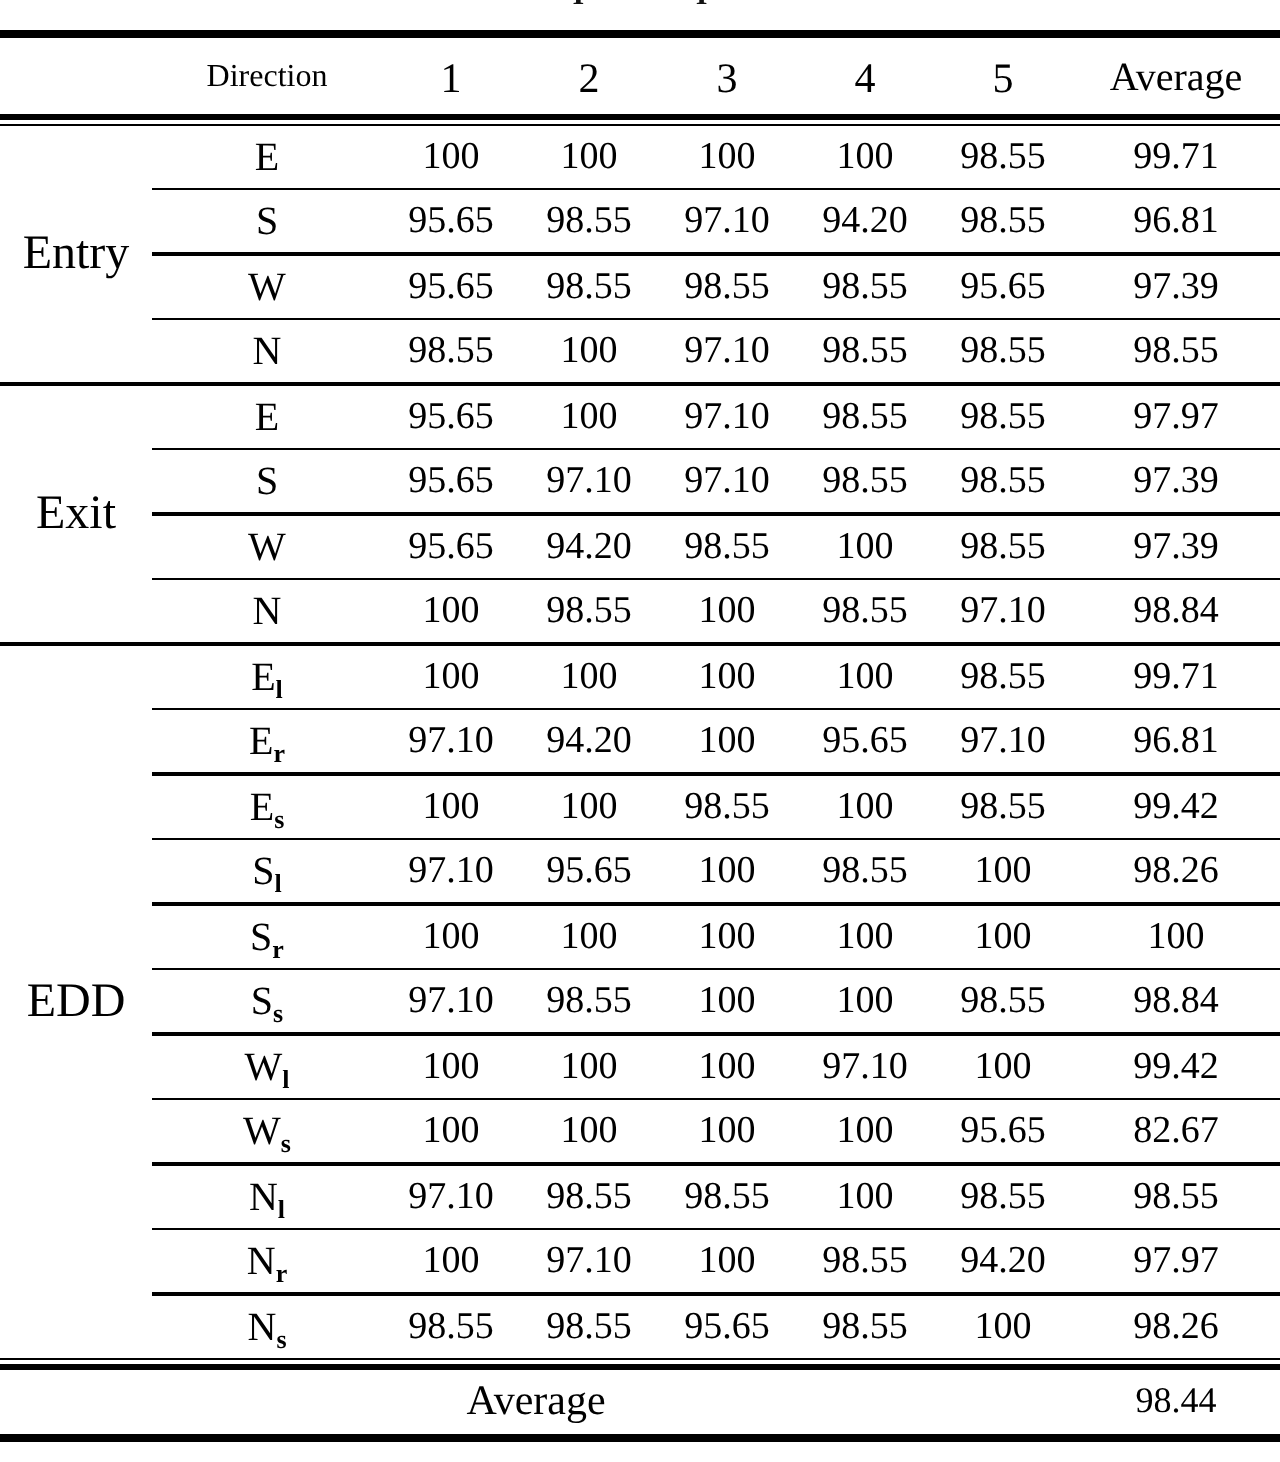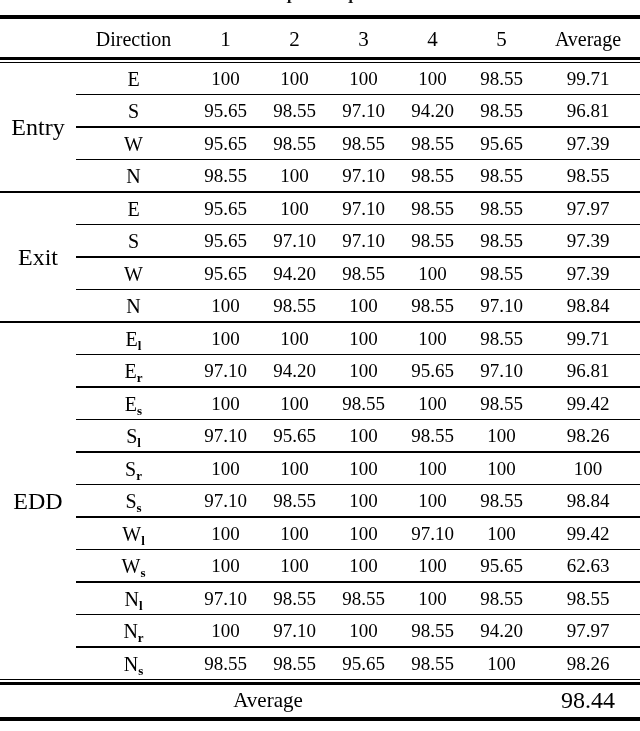--- a/index.html
+++ b/index.html
@@ -63,21 +63,21 @@
 
   
   col.c-group   { width: 76px; }
   col.c-dir     { width: 115px; }
   col.c-run     { width: 69px; }
   col.c-avg     { width: 104px; }
 
   
   thead th {
     font-weight: bold;
-    font-size: 20px;
+    font-size: 16px;
     height: 40px;
     padding-bottom: 2px;
   }
   thead th.h-num { font-size: 21px; }
   thead th.h-avg { font-size: 20px; }
 
   tr.header-row {
     border-top: 4px solid #000;
     border-bottom: 4px double #000;
   }
@@ -117,21 +117,21 @@
 
   
   tfoot td {
     height: 34px;
     font-weight: bold;
     font-size: 21px;
     border-top: 4px double #000;
     box-shadow: inset 0 6px 0 -4px #000;
   }
   tfoot tr { border-bottom: 4px solid #000; }
-  tfoot td.avg-value { font-size: 24px; }
+  tfoot td.avg-value { font-size: 18px; }
 </style>
 </head>
 <body>
 
 <div id="clipped-caption">
   <span>I I</span>
 </div>
 
 <div id="table-wrap">
   <table class="data-table">
@@ -296,21 +296,21 @@
           <td>100</td>
           <td>99.42</td>
         </tr>
         <tr class="sep-thin">
           <td class="dir-label">W<sub>s</sub></td>
           <td>100</td>
           <td>100</td>
           <td>100</td>
           <td>100</td>
           <td>95.65</td>
-          <td>62.63</td>
+          <td>82.67</td>
         </tr>
         <tr class="sep-thick">
           <td class="dir-label">N<sub>l</sub></td>
           <td>97.10</td>
           <td>98.55</td>
           <td>98.55</td>
           <td>100</td>
           <td>98.55</td>
           <td>98.55</td>
         </tr>

